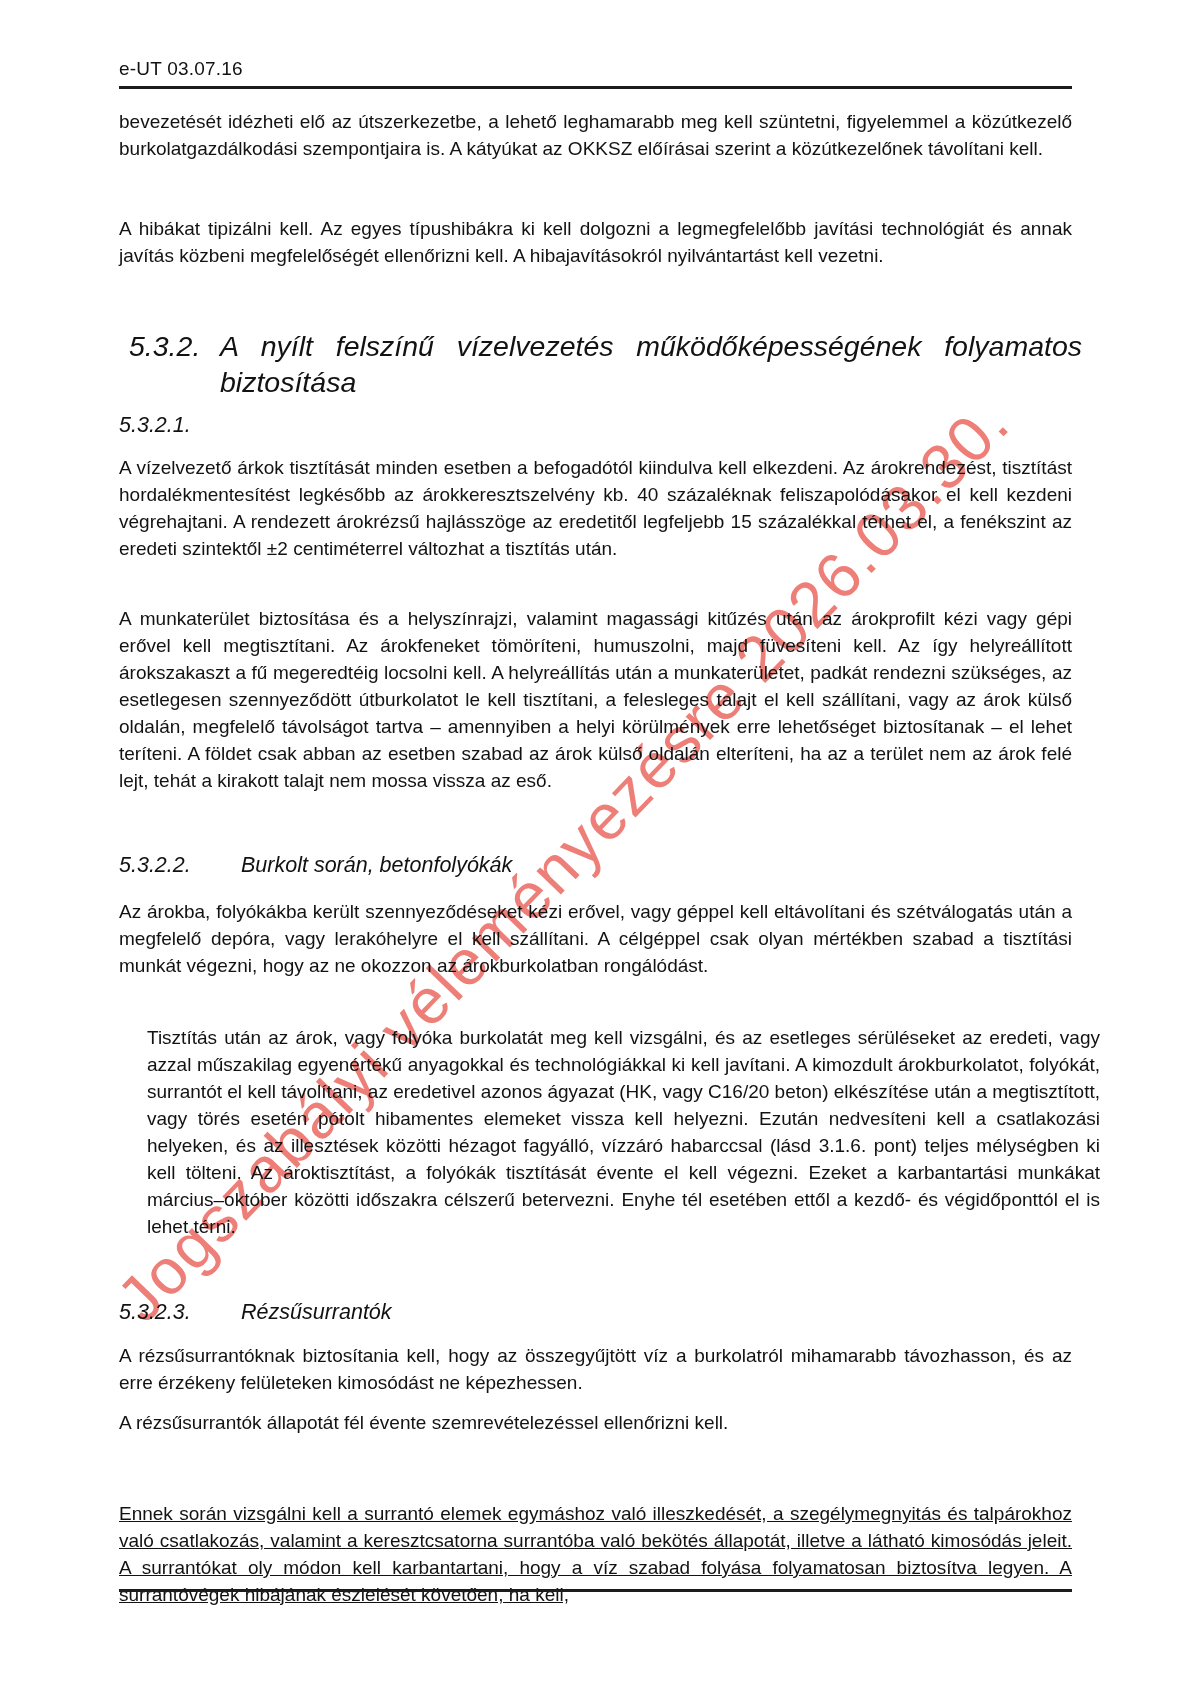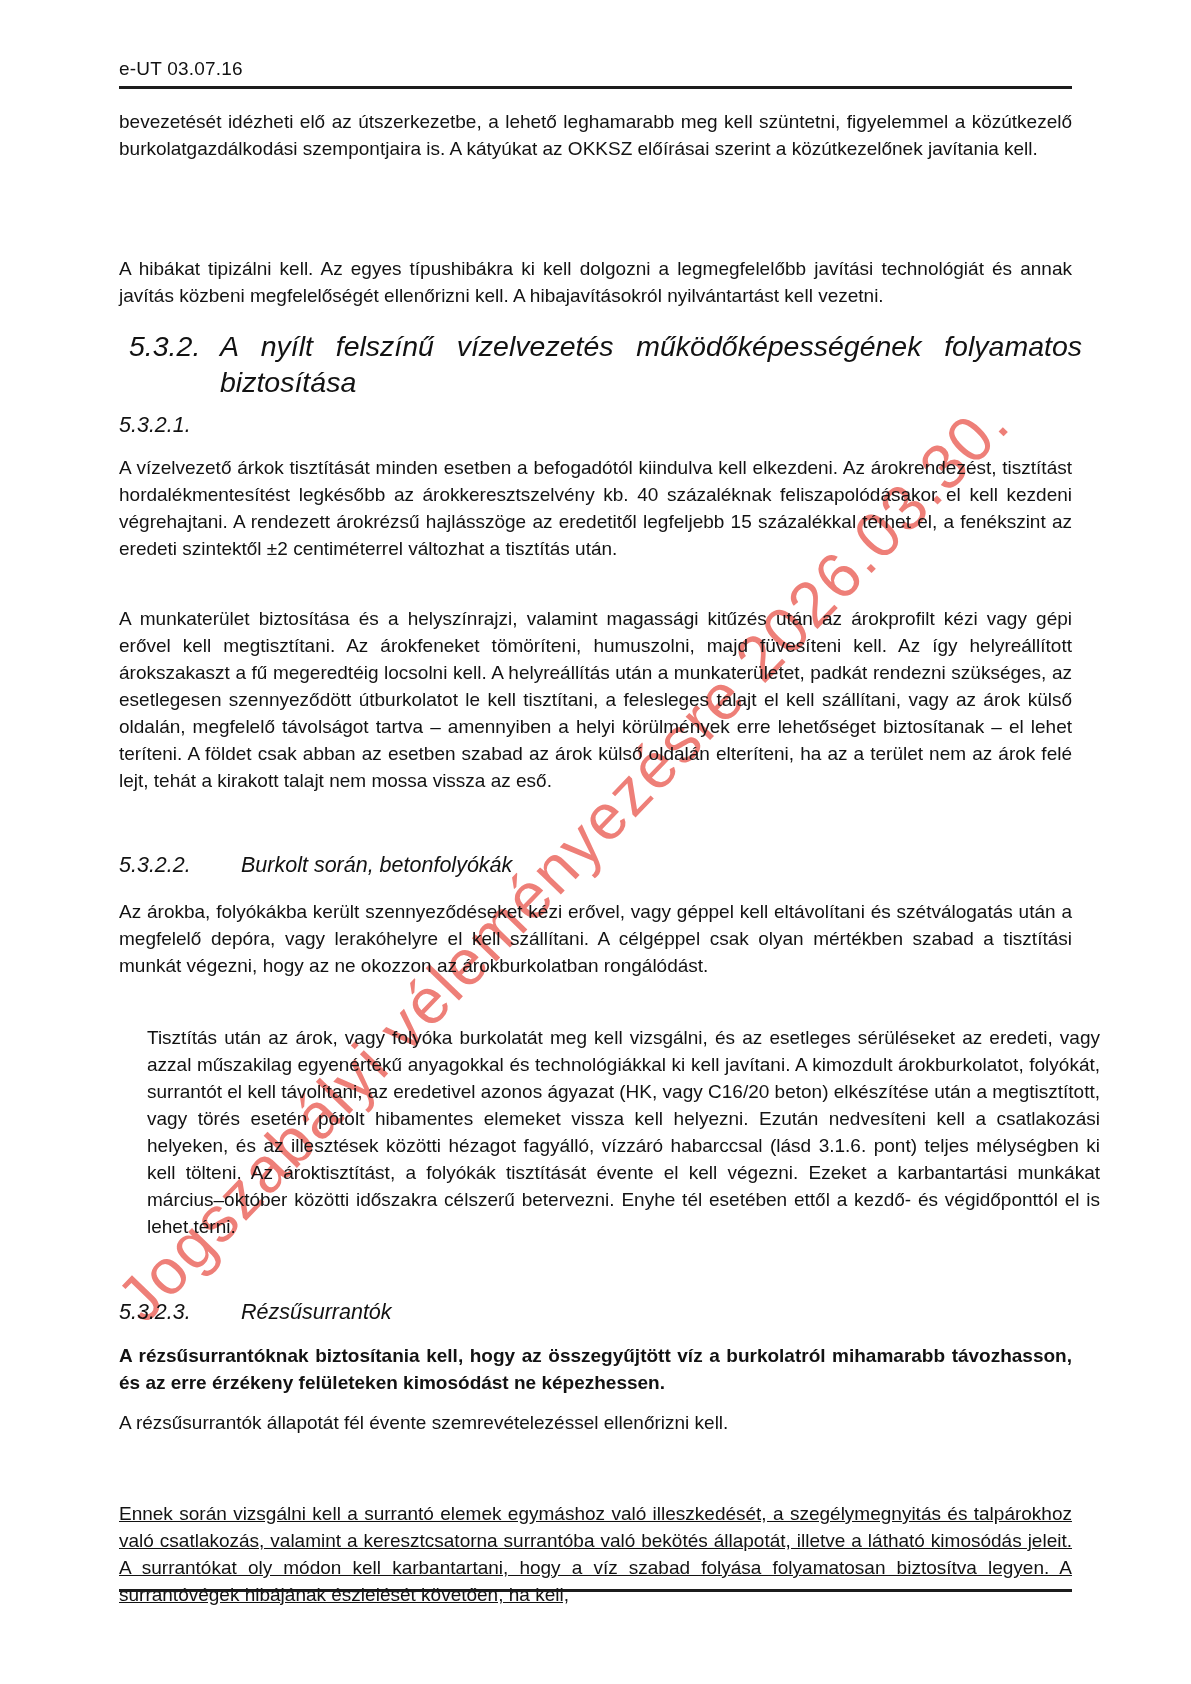--- a/index.html
+++ b/index.html
@@ -82,30 +82,30 @@
     font-size: 21.5px;
     line-height: 28px;
     font-style: italic;
     font-weight: normal;
     margin: 0;
   }
   .hnum { position: absolute; left: 0; top: 0; font-style: italic; }
 
   
   .p1 { top: 108px; }
-  .p2 { top: 215px; margin-top: 40px; }
+  .p2 { top: 215px; }
   .h-532  { top: 318px; }
   .h-5321 { top: 411px; }
   .p3 { top: 454px; }
   .p4 { top: 605px; }
   .h-5322 { top: 851px; }
   .p5 { top: 898px; }
   .p6 { top: 1024px; margin-left: 28px; }
   .h-5323 { top: 1298px; }
-  .p7 { top: 1342px; font-weight: bold; }
+  .p7 { top: 1342px; }
   .p8 { top: 1409px; }
   .p9 { top: 1500px; text-decoration: underline; }
 
   .footer-rule {
     position: absolute;
     left: 119px;
     width: 953px;
     top: 1589px;
     border-top: 3px solid #1c1c1c;
     z-index: 2;
@@ -126,21 +126,21 @@
 <div class="page">
 
   <div class="watermark">Jogszabályi véleményezésre 2026.03.30.</div>
 
   <div class="header">
     <span class="doc-code">e-UT 03.07.16</span>
   </div>
 
   <div class="main">
 
-    <p class="para p1">bevezetését idézheti elő az útszerkezetbe, a lehető leghamarabb meg kell szüntetni, figyelemmel a közútkezelő burkolatgazdálkodási szempontjaira is. A kátyúkat az OKKSZ előírásai szerint a közútkezelőnek javítania kell.</p>
+    <p class="para p1">bevezetését idézheti elő az útszerkezetbe, a lehető leghamarabb meg kell szüntetni, figyelemmel a közútkezelő burkolatgazdálkodási szempontjaira is. A kátyúkat az OKKSZ előírásai szerint a közútkezelőnek távolítani kell.</p>
 
     <p class="para p2">A hibákat tipizálni kell. Az egyes típushibákra ki kell dolgozni a legmegfelelőbb javítási technológiát és annak javítás közbeni megfelelőségét ellenőrizni kell. A hibajavításokról nyilvántartást kell vezetni.</p>
 
     <h2 class="heading1 h-532">
       <span class="hnum">5.3.2.</span>
       <span>A nyílt felszínű vízelvezetés működőképességének folyamatos biztosítása</span>
     </h2>
 
     <h3 class="heading2 h-5321">
       <span class="hnum">5.3.2.1.</span>

